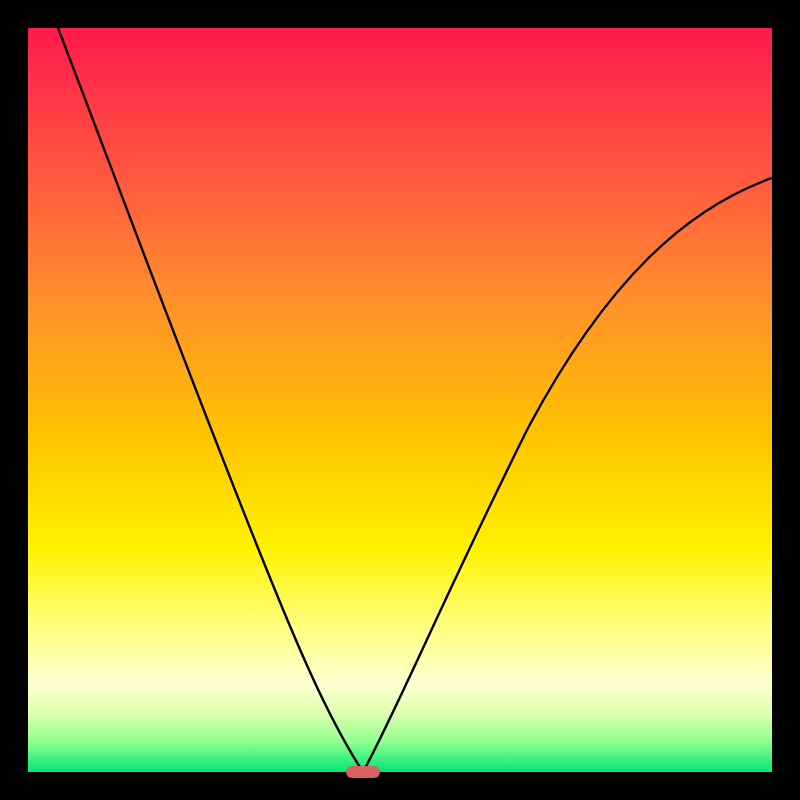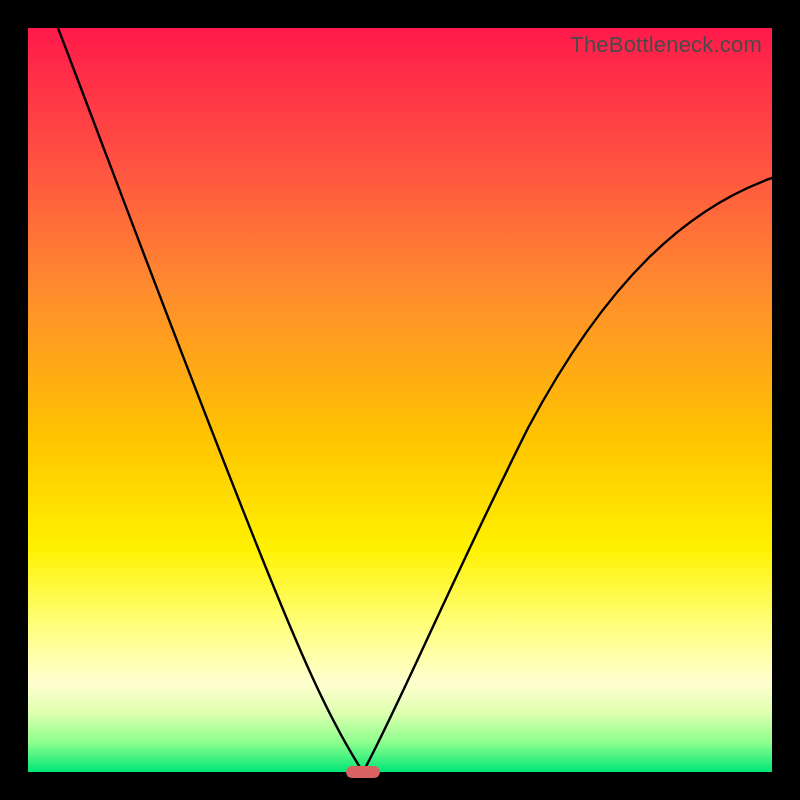--- a/index.html
+++ b/index.html
@@ -64,21 +64,20 @@
     background: #d86262;
     bottom: 0;
     transform: translate(-50%, 50%);
   }
 </style>
 </head>
 <body>
 
 <div class="frame">
   <div class="plot">
-    <div class="watermark">TheBottleneck.com</div>
 
     <svg class="curve" viewBox="0 0 744 744" preserveAspectRatio="none">
       <path fill="none" stroke="#000" stroke-width="2.4" d="M 30 0
                C 80 130, 150 320, 230 520
                C 270 620, 300 690, 335 744
                C 370 680, 420 560, 500 400
                C 580 250, 660 180, 744 150"></path>
     </svg>
 
     <div class="marker" style="left:335px;" title="45"></div>

